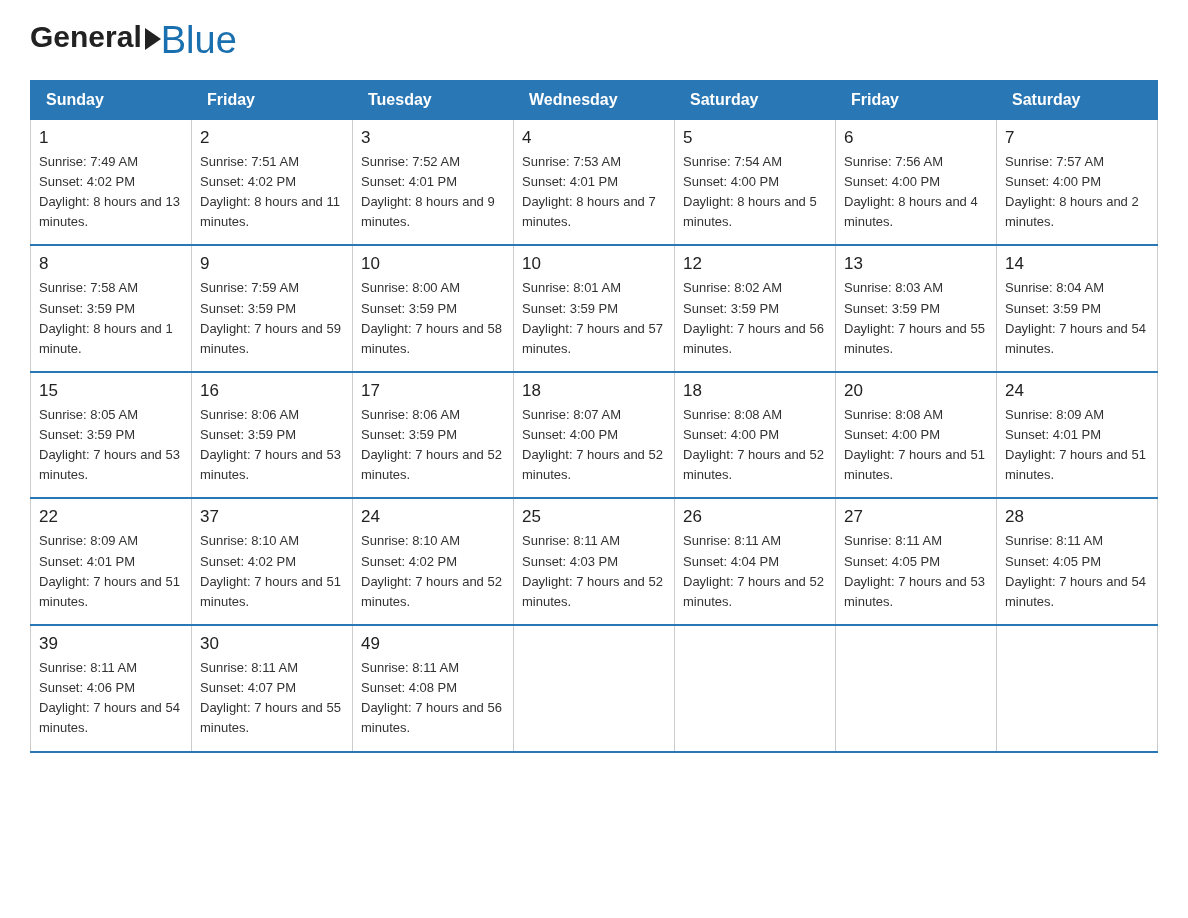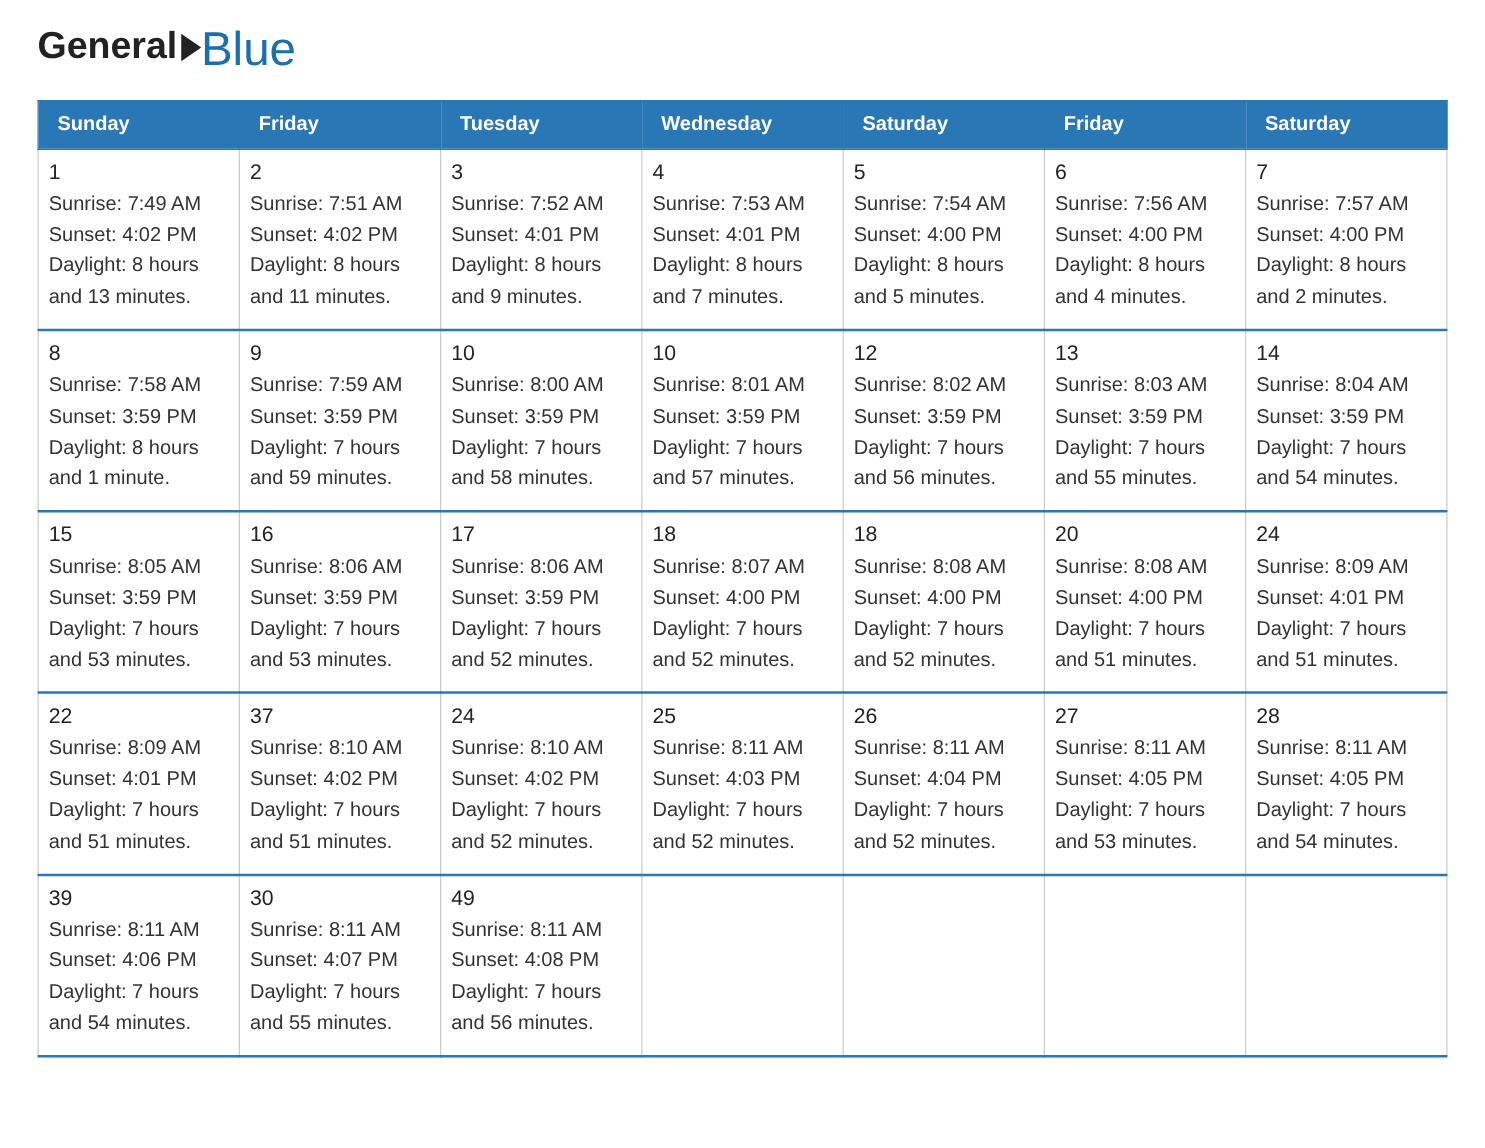--- a/index.html
+++ b/index.html
@@ -62,21 +62,21 @@
       border-bottom: 2px solid #2977b5;
     }
     .day-number {
       font-size: 17px;
       font-weight: normal;
       color: #222;
       margin-bottom: 4px;
       display: block;
     }
     .day-info {
-      font-size: 16px;
+      font-size: 13px;
       color: #333;
       line-height: 1.55;
     }
     .empty-cell {
       background: #fff;
     }
   </style>
 </head>
 <body>
 

